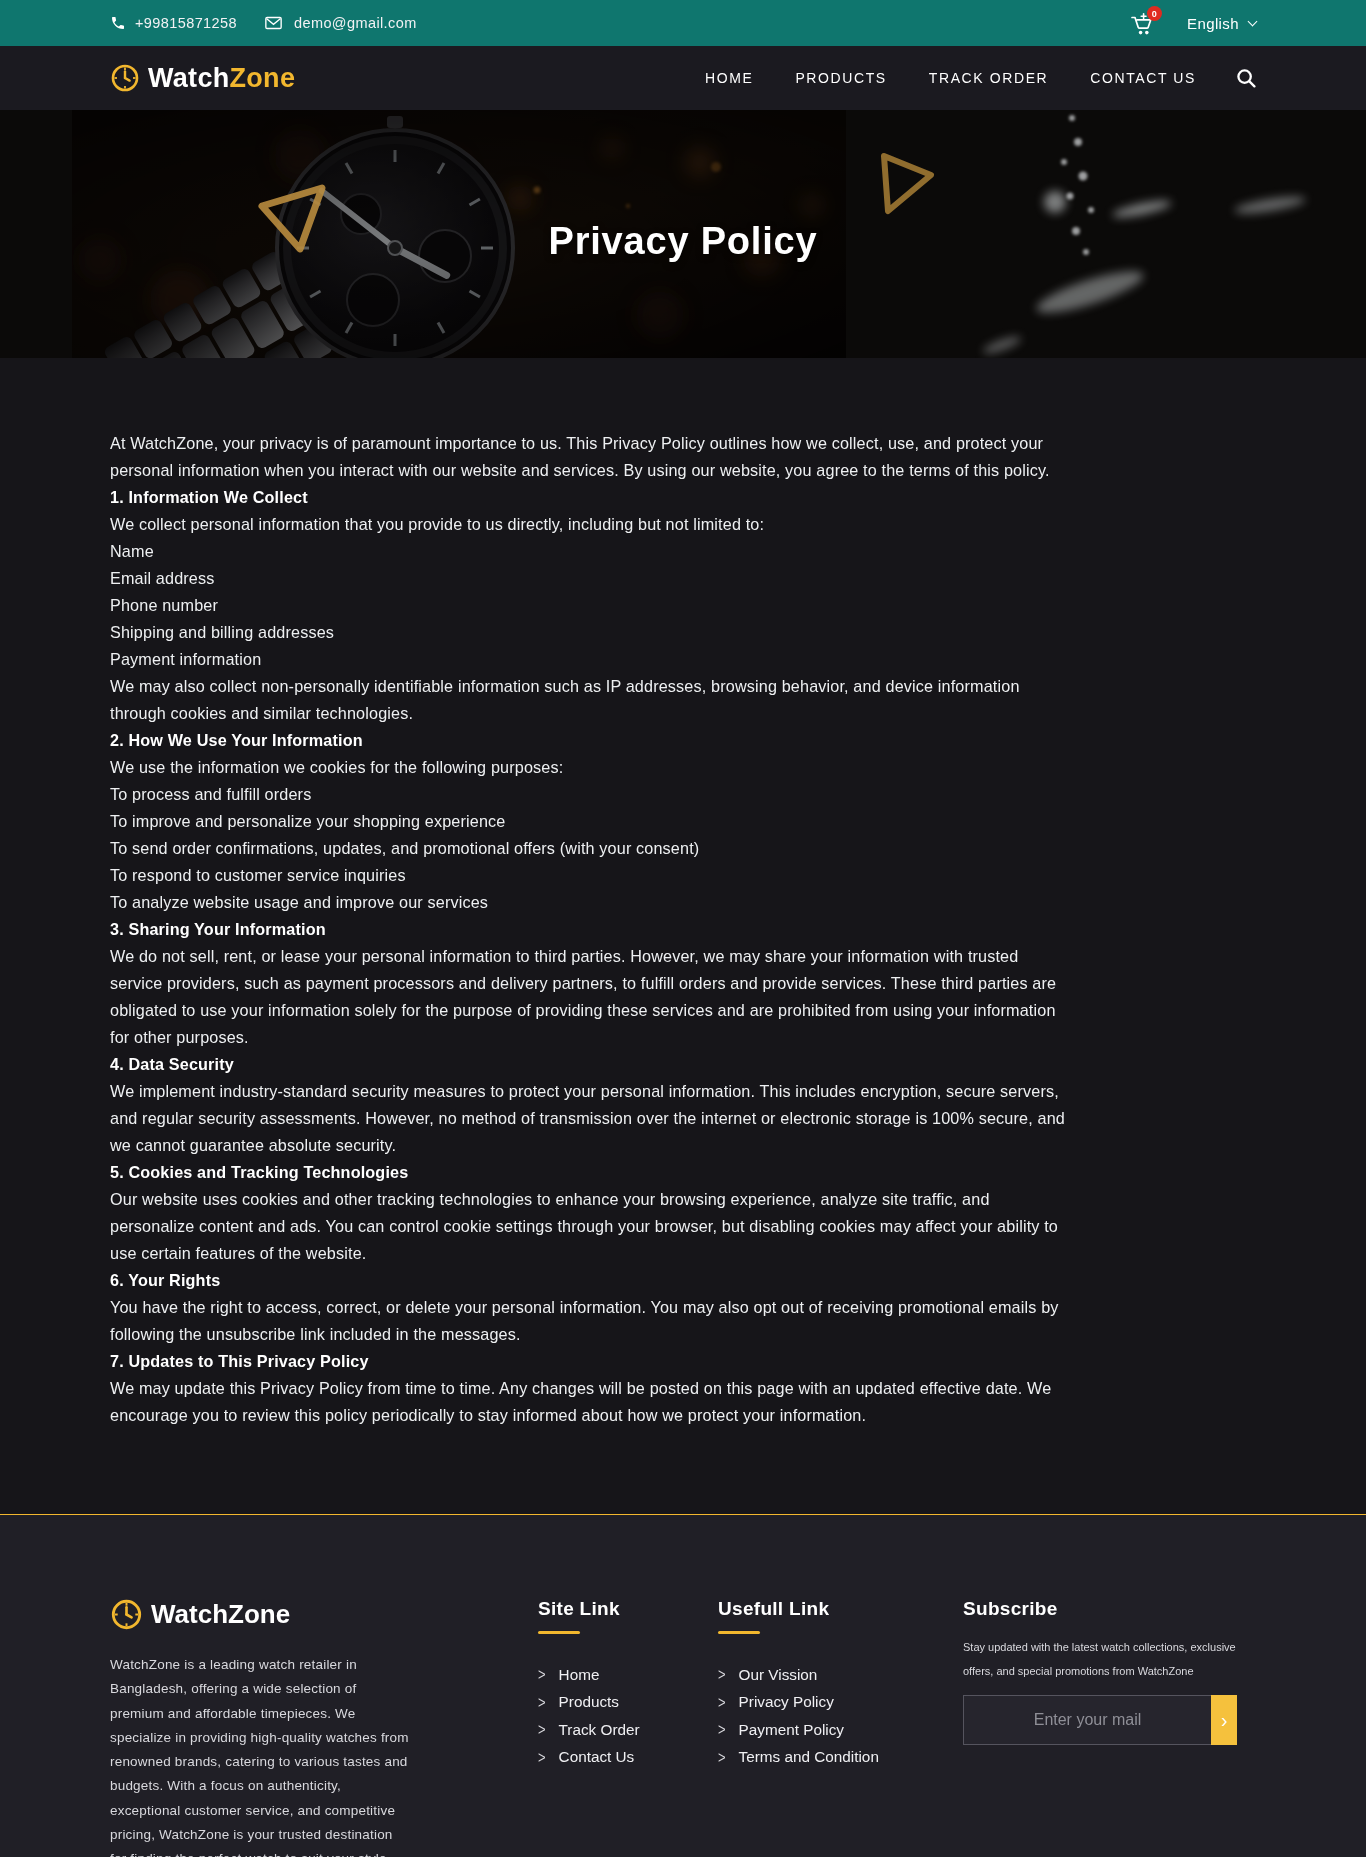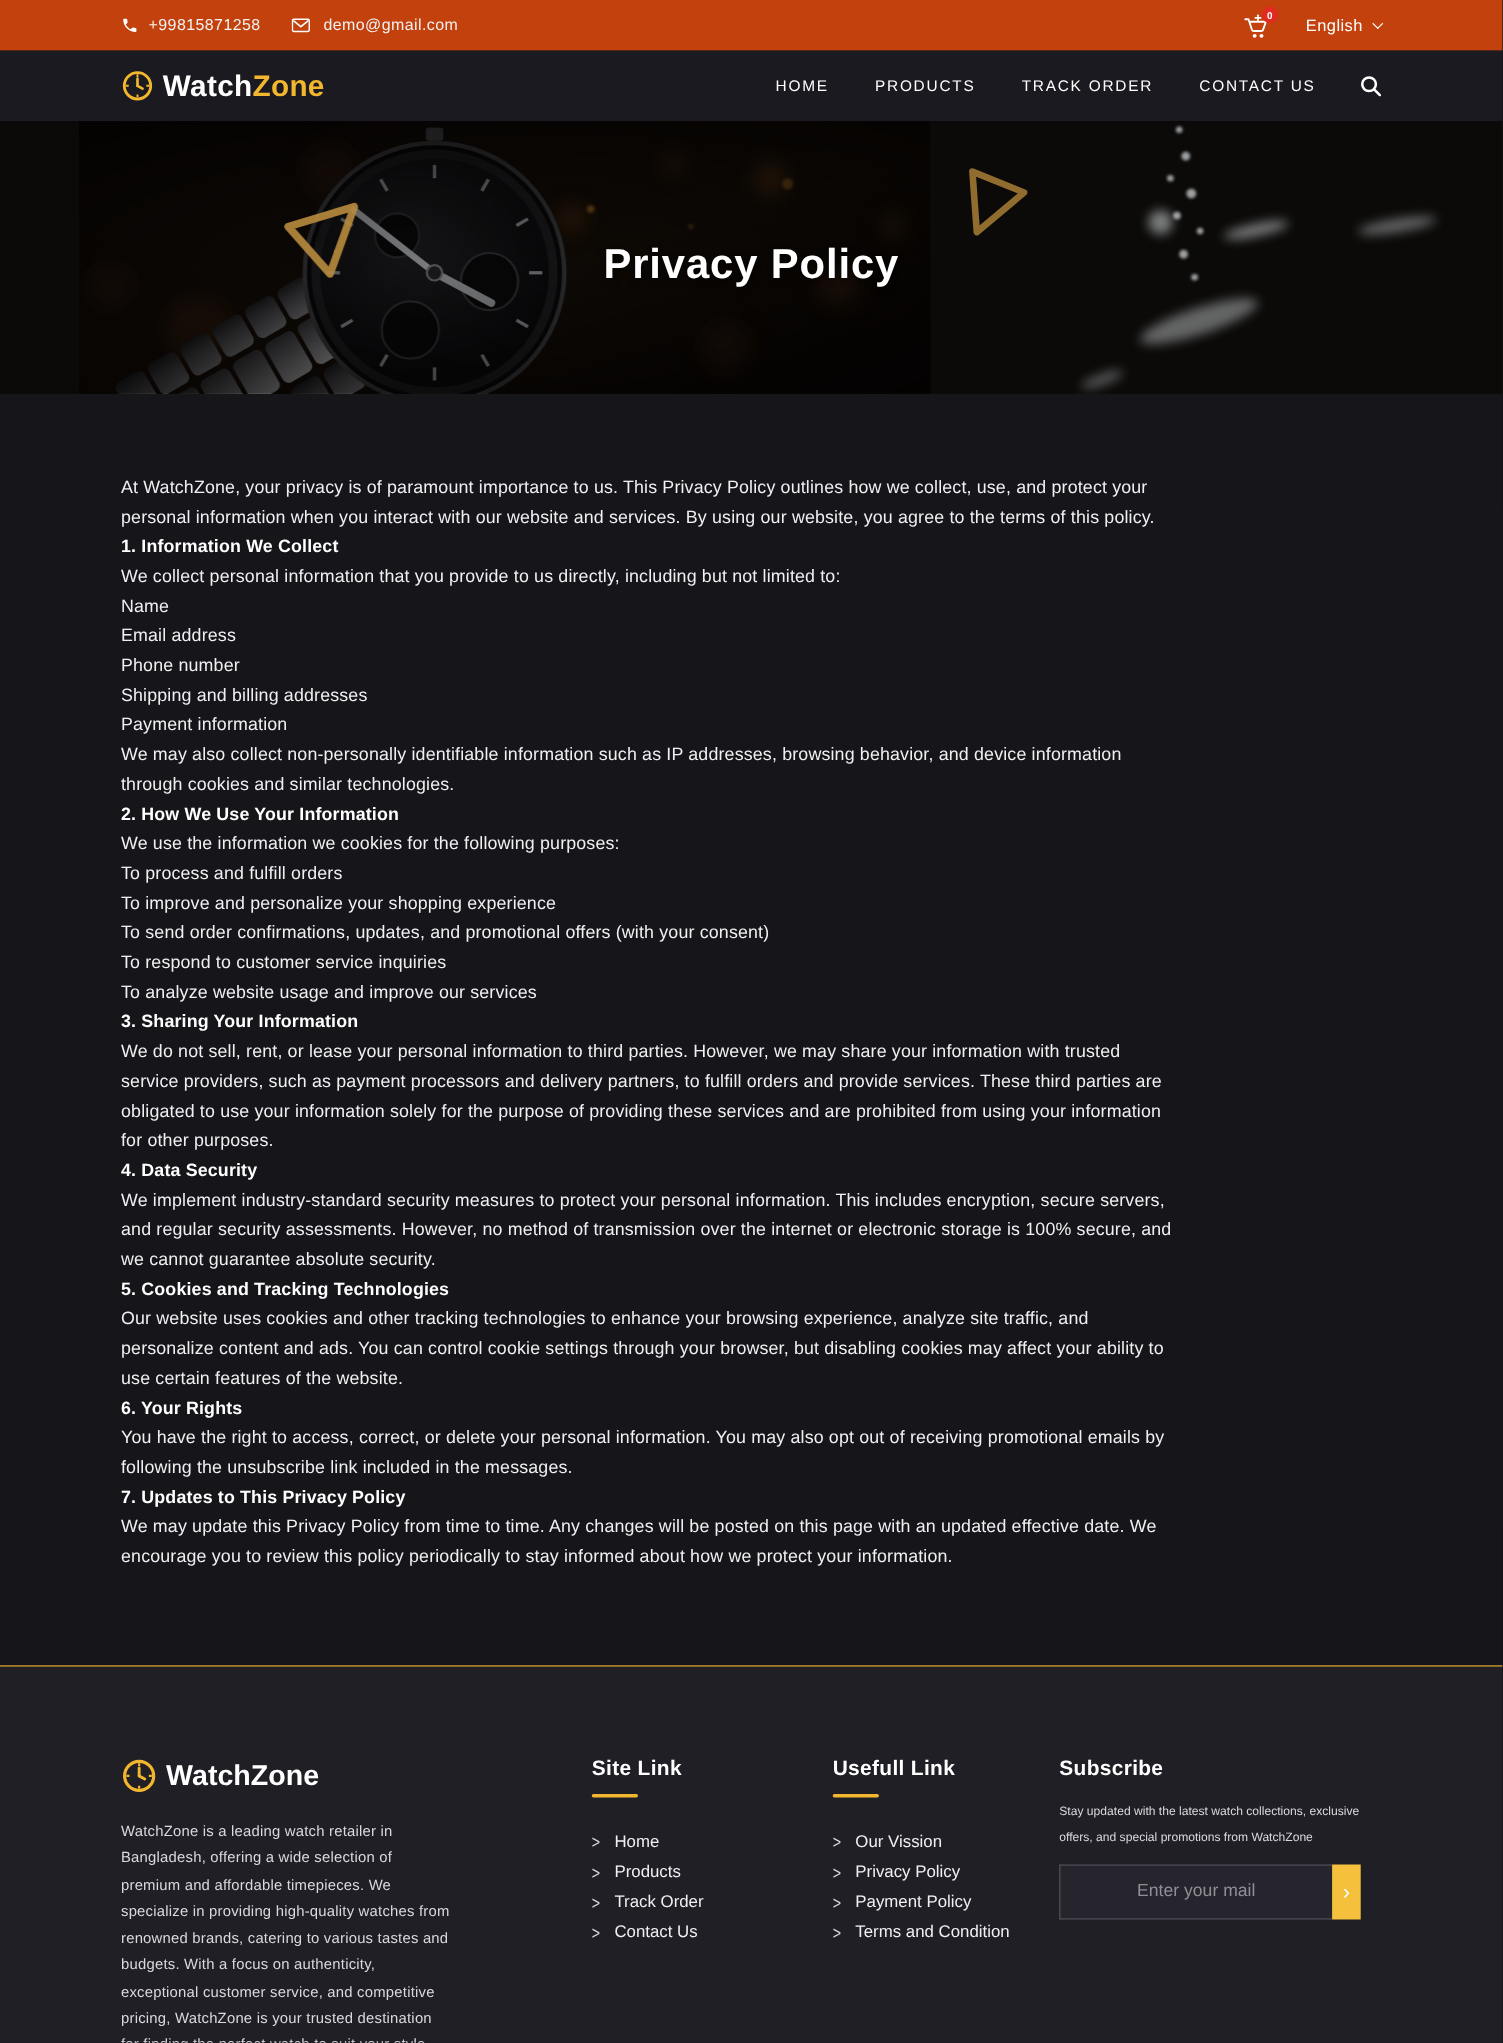--- a/index.html
+++ b/index.html
@@ -4,21 +4,21 @@
 <style>
   * { margin:0; padding:0; box-sizing:border-box; }
   html,body { background:#161519; }
   body {
     width:1366px; height:1857px; margin:0 auto; position:relative;
     font-family:"Liberation Sans", sans-serif; color:#fff; overflow:hidden;
   }
   .inner { width:1146px; margin:0 auto; }
 
   
-  .topbar { height:46px; background:#c2410c; }
+  .topbar { height:46px; background:#0f766e; }
   .topbar .inner { height:46px; display:flex; align-items:center; font-size:14.5px; letter-spacing:.4px; }
   .tb-item { display:flex; align-items:center; gap:9px; color:#f2f2f4; }
   .tb-item + .tb-item { margin-left:28px;gap:12px; }
   .tb-right { margin-left:auto; display:flex; align-items:center; gap:32px; }
   .cart-wrap { position:relative; cursor:pointer; padding-top:3px; }
   .cart-badge {
     position:absolute; top:-4px; right:-7px; width:15px; height:15px; border-radius:50%;
     background:#e02b20; color:#fff; font-size:9px; font-weight:bold;
     display:flex; align-items:center; justify-content:center;
   }
@@ -50,21 +50,21 @@
   .policy-inner p.p-head { font-weight:bold; color:#fff; }
 
   
   .footer { margin-top:85px; height:400px; background:#201f26; border-top:1px solid #f2b72e; }
   .footer .inner { position:relative; height:399px; }
   .fcol { position:absolute; top:83px; }
   .fcol-about { left:0; width:302px; }
   .f-logo { display:flex; align-items:center; gap:8px; font-size:26px; font-weight:bold; }
   .f-about { margin-top:22px; font-size:13.5px; line-height:24.3px; color:#d9d9de; letter-spacing:.2px; }
   .fcol-site { left:428px; }
-  .fcol-useful { left:647px; }
+  .fcol-useful { left:608px; }
   .fcol-sub { left:853px; width:274px; }
   .f-head { font-size:19px; font-weight:bold; color:#fff; letter-spacing:.3px; }
   .f-underline { width:42px; height:3px; background:#f2b72e; margin-top:11px; border-radius:2px; }
   .f-links { list-style:none; margin-top:27px; }
   .f-links li { display:flex; align-items:center; gap:13px; height:27.5px; font-size:15.3px; color:#f0f0f3; cursor:pointer; }
   .f-links li .chev { font-size:13px; color:#d9d9de; transform:scaleY(1.25); }
   .f-sub-text { margin-top:15px; font-size:11px; line-height:24.2px; color:#d9d9de; }
   .sub-form { margin-top:12px; display:flex; height:50px; }
   .sub-input {
     flex:1; background:#26252d; border:1px solid #55545e; border-right:none; color:#e8e8ea;

